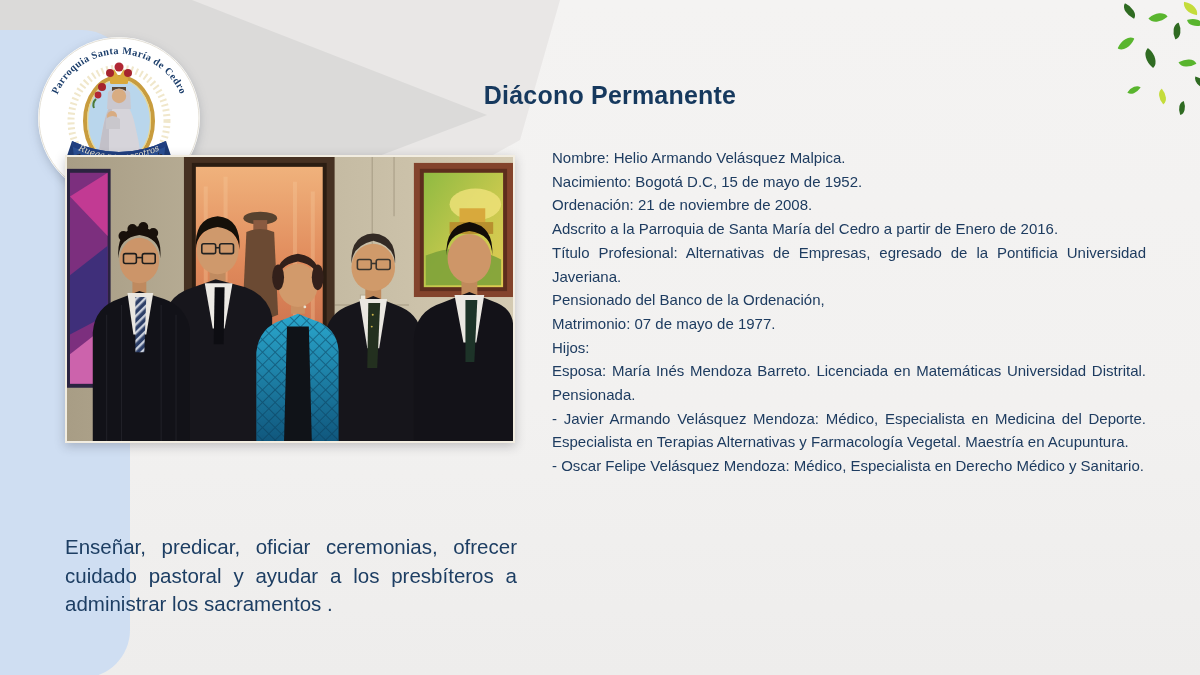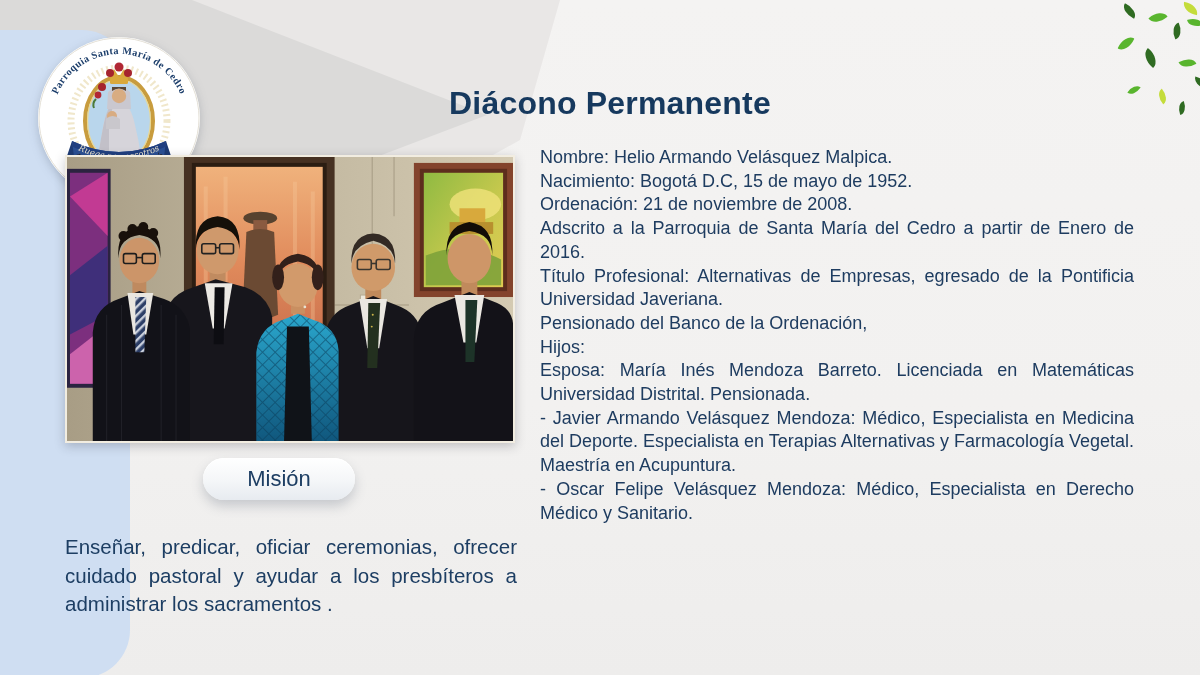--- a/index.html
+++ b/index.html
@@ -31,27 +31,27 @@
   .photo{
     position:absolute;left:65px;top:155px;width:450px;height:288px;
     border:2px solid #f2ede1;box-sizing:border-box;
     box-shadow:0 3px 10px rgba(40,40,50,.25);
     background:#b9ae96;
   }
   .photo svg{display:block;}
   
   .page-title{
     position:absolute;left:420px;top:64px;width:380px;
-    text-align:center;font-size:32px;font-weight:bold;color:#16395e;
+    text-align:center;font-size:25px;font-weight:bold;color:#16395e;
     letter-spacing:.2px;
   }
   
   .bio{
-    position:absolute;left:540px;top:146px;width:594px;
-    color:#1e3c60;font-size:18px;line-height:23.7px;
+    position:absolute;left:552px;top:146px;width:594px;
+    color:#1e3c60;font-size:15px;line-height:23.7px;
   }
   .bio p{margin:0;text-align:justify;}
   
   .mission-button{
     position:absolute;left:203px;top:458px;width:152px;height:42px;
     border-radius:22px;border:none;cursor:pointer;
     background:linear-gradient(180deg,#ffffff 0%,#f4f6f8 55%,#e7ebf0 100%);
     box-shadow:0 6px 12px rgba(90,100,120,.28), inset 0 1px 0 #ffffff;
     display:flex;align-items:center;justify-content:center;
     font-family:"Liberation Sans",sans-serif;
@@ -281,24 +281,22 @@
 
   <h1 class="page-title">Diácono Permanente</h1>
 
   <div class="bio">
     <p>Nombre: Helio Armando Velásquez Malpica.</p>
     <p>Nacimiento: Bogotá D.C, 15 de mayo de 1952.</p>
     <p>Ordenación: 21 de noviembre de 2008.</p>
     <p>Adscrito a la Parroquia de Santa María del Cedro a partir de Enero de 2016.</p>
     <p>Título Profesional: Alternativas de Empresas, egresado de la Pontificia Universidad Javeriana.</p>
     <p>Pensionado del Banco de la Ordenación,</p>
+    <p>Matrimonio: 07 de mayo de 1977.</p>
     <p>Hijos:</p>
     <p>Esposa: María Inés Mendoza Barreto. Licenciada en Matemáticas Universidad Distrital. Pensionada.</p>
     <p>- Javier Armando Velásquez Mendoza: Médico, Especialista en Medicina del Deporte. Especialista en Terapias Alternativas y Farmacología Vegetal. Maestría en Acupuntura.</p>
     <p>- Oscar Felipe Velásquez Mendoza: Médico, Especialista en Derecho Médico y Sanitario.</p>
   </div>
 
-  <button class="mission-button">
-    <span>Misión</span>
-  </button>
   <p class="mission-text">Enseñar, predicar, oficiar ceremonias, ofrecer cuidado pastoral y ayudar a los presbíteros a administrar los sacramentos .</p>
 
 </div>
 
 </body></html>

